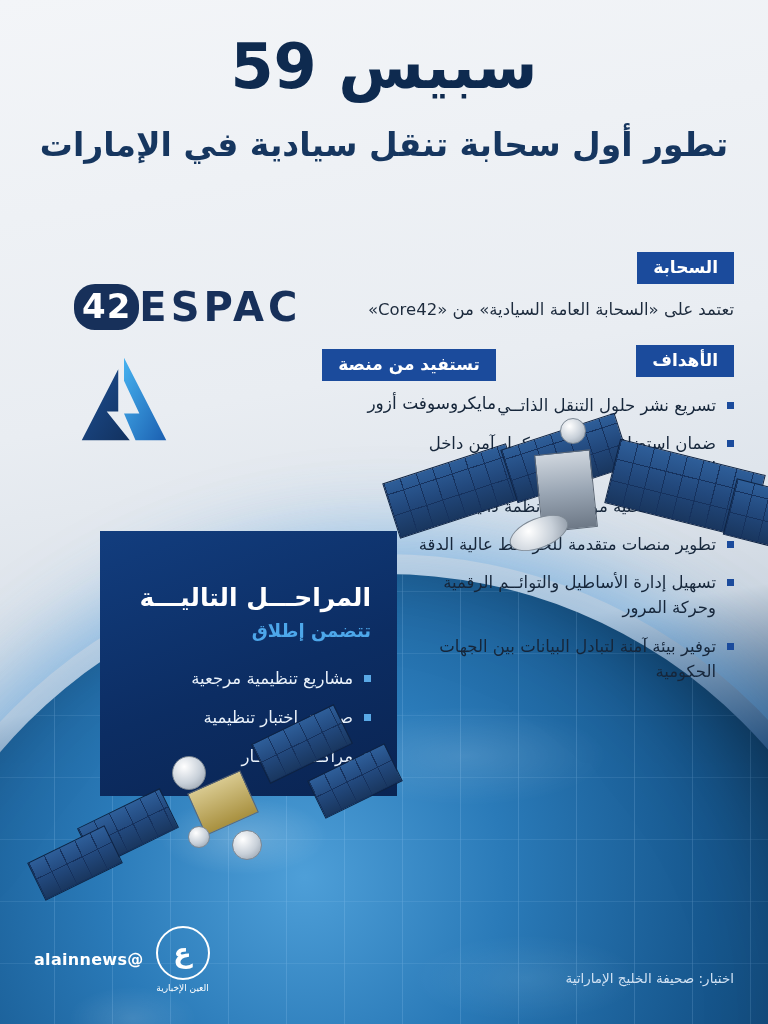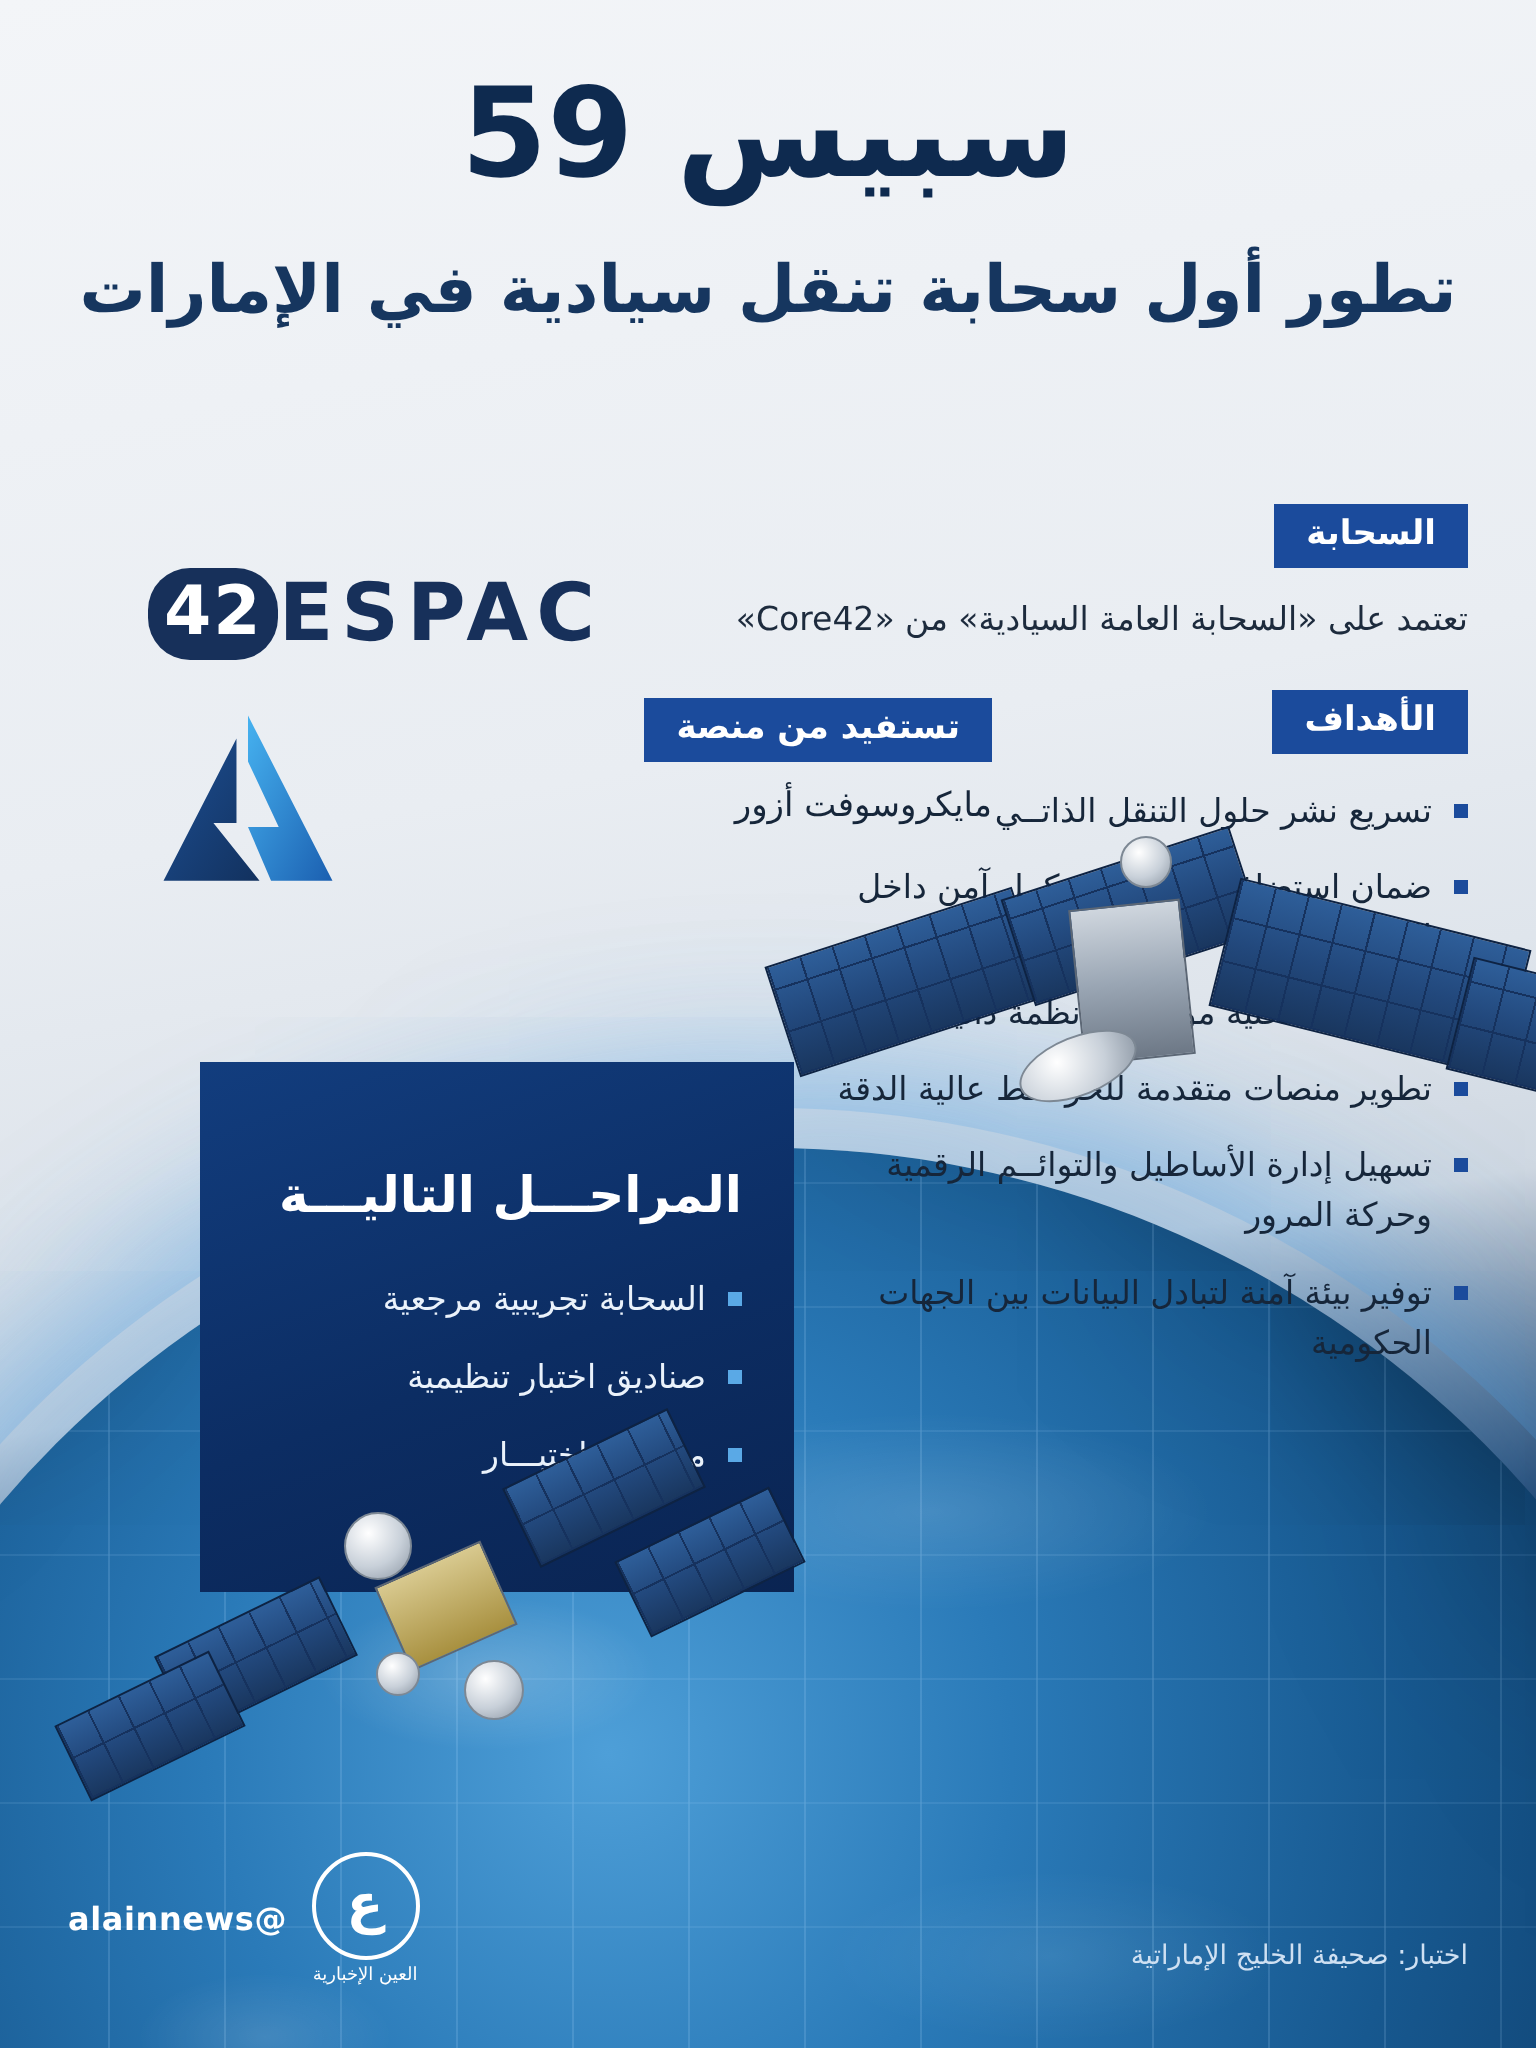--- a/index.html
+++ b/index.html
@@ -242,22 +242,23 @@
     <div class="panel-wing" style="left:108px; top:30px; width:120px; height:56px; transform:rotate(-18deg);"></div>
     <div class="panel-wing" style="left:212px; top:56px; width:150px; height:66px; transform:rotate(14deg);"></div>
     <div class="panel-wing" style="left:330px; top:92px; width:120px; height:58px; transform:rotate(14deg);"></div>
     <div class="sat-body" style="left:140px; top:52px; width:56px; height:78px; transform:rotate(-6deg);"></div>
     <div class="dish" style="left:110px; top:118px; width:62px; height:30px; transform:rotate(-22deg);"></div>
     <div class="dish" style="left:162px; top:18px; width:26px; height:26px;"></div>
   </div>
 
   <div class="stages">
     <h3>المراحـــل التاليـــة</h3>
+    <div class="sub">تتضمن إطلاق</div>
     <ul>
-      <li>السحابة تجريبية مرجعية</li>
+      <li>مشاريع تنظيمية مرجعية</li>
       <li>صناديق اختبار تنظيمية</li>
       <li>مراكـــز اختبـــار</li>
     </ul>
   </div>
 
   <div class="sat" style="left:60px; top:718px; width:330px; height:170px;">
     <div class="panel-wing" style="left:196px; top:4px; width:92px; height:44px; transform:rotate(-26deg);"></div>
     <div class="panel-wing" style="left:252px; top:42px; width:86px; height:42px; transform:rotate(-26deg);"></div>
     <div class="panel-wing" style="left:22px; top:88px; width:92px; height:44px; transform:rotate(-26deg);"></div>
     <div class="panel-wing" style="left:-28px; top:124px; width:86px; height:42px; transform:rotate(-26deg);"></div>

